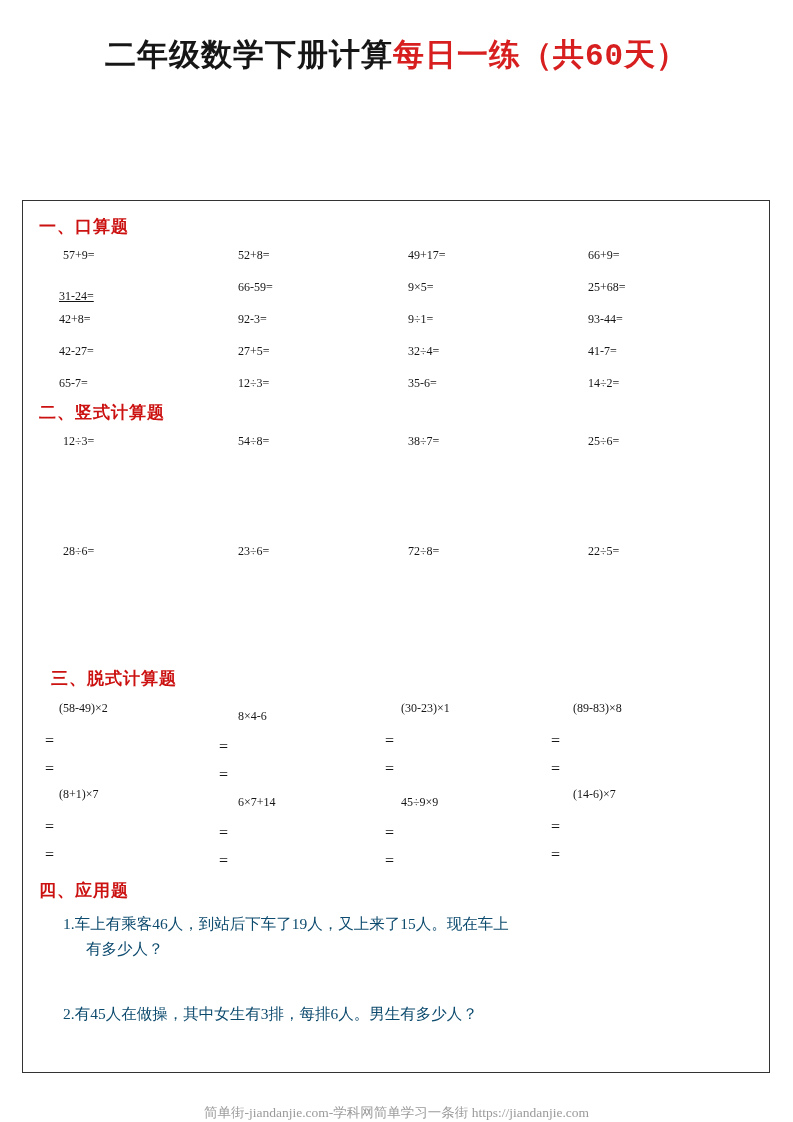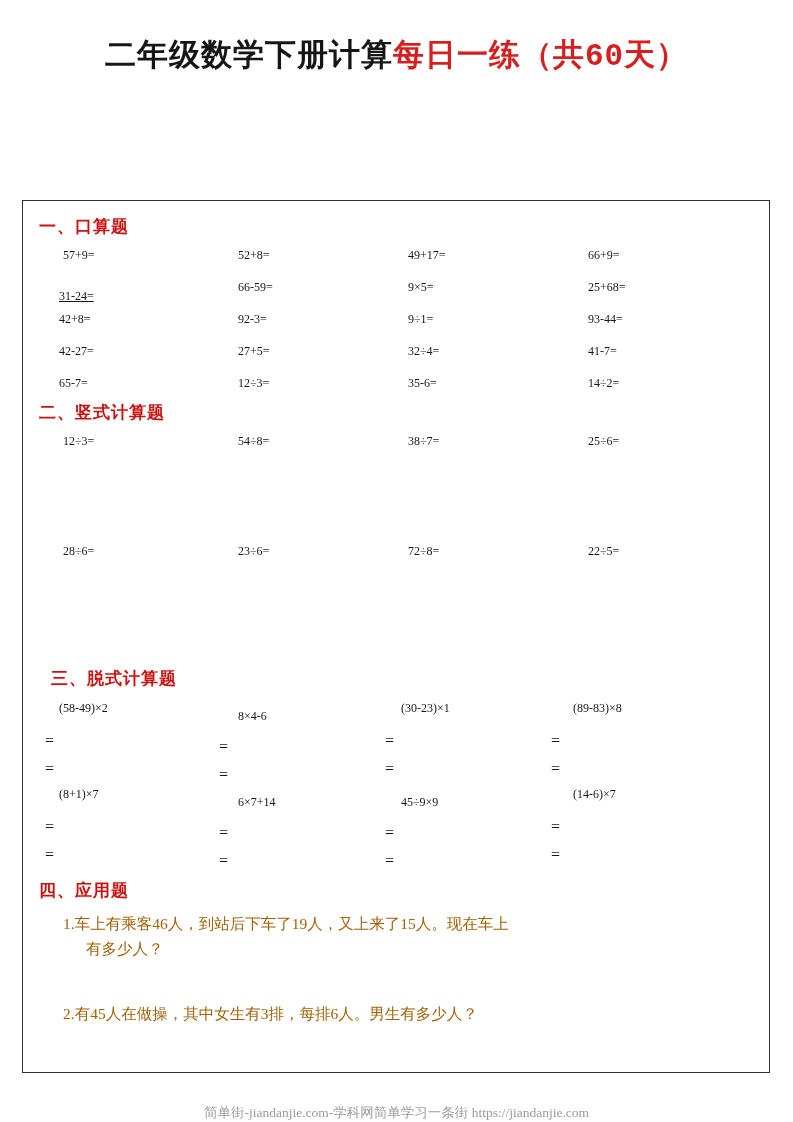--- a/index.html
+++ b/index.html
@@ -80,21 +80,21 @@
     font-family: "Liberation Serif", serif;
   }
   .eqline {
     position: absolute;
     font-size: 16px;
     color: #161616;
   }
   .word {
     position: absolute;
     font-size: 15.5px;
-    color: #a16207;
+    color: #0c4a6e;
     line-height: 25px;
     white-space: nowrap;
   }
 
   
   .footer-site {
     position: absolute;
     top: 1070px;
     left: 0;
     width: 793px;

